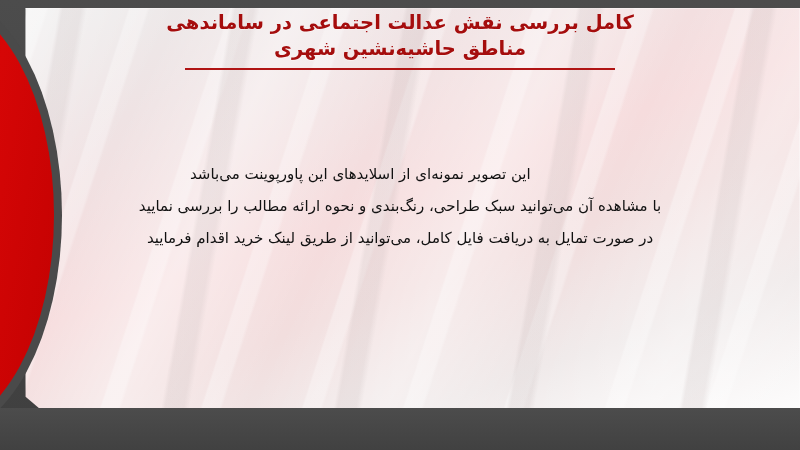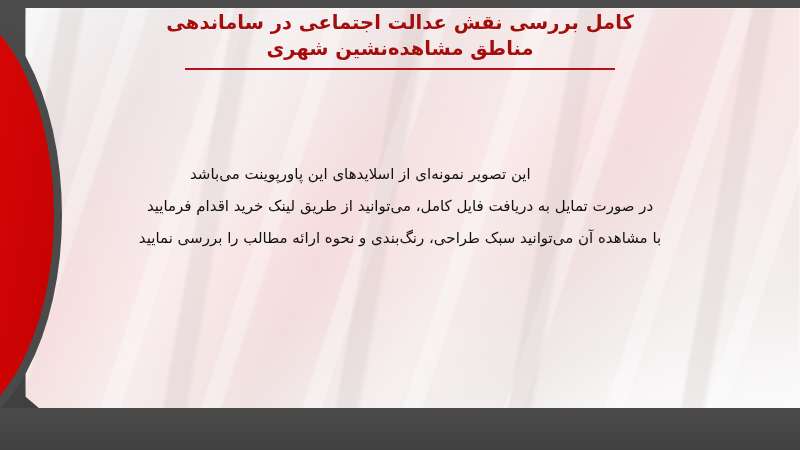--- a/index.html
+++ b/index.html
@@ -172,23 +172,23 @@
   <div class="panel-streaks"></div>
   <div class="panel-streaks2"></div>
 
   <div class="red-ellipse-ring"></div>
   <div class="red-ellipse"></div>
 
   <div class="bottom-band"></div>
 
   <div class="title-block">
     <div class="title-line">کامل بررسی نقش عدالت اجتماعی در ساماندهی</div>
-    <div class="title-line">مناطق مشاهده‌نشین شهری</div>
+    <div class="title-line">مناطق حاشیه‌نشین شهری</div>
     <div class="title-rule"></div>
   </div>
 
   <div class="body-block">
     <div class="body-line l1">این تصویر نمونه‌ای از اسلایدهای این پاورپوینت می‌باشد</div>
+    <div class="body-line l2">با مشاهده آن می‌توانید سبک طراحی، رنگ‌بندی و نحوه ارائه مطالب را بررسی نمایید</div>
     <div class="body-line l3">در صورت تمایل به دریافت فایل کامل، می‌توانید از طریق لینک خرید اقدام فرمایید</div>
-    <div class="body-line l2">با مشاهده آن می‌توانید سبک طراحی، رنگ‌بندی و نحوه ارائه مطالب را بررسی نمایید</div>
   </div>
 
 </div>
 
 </body></html>

